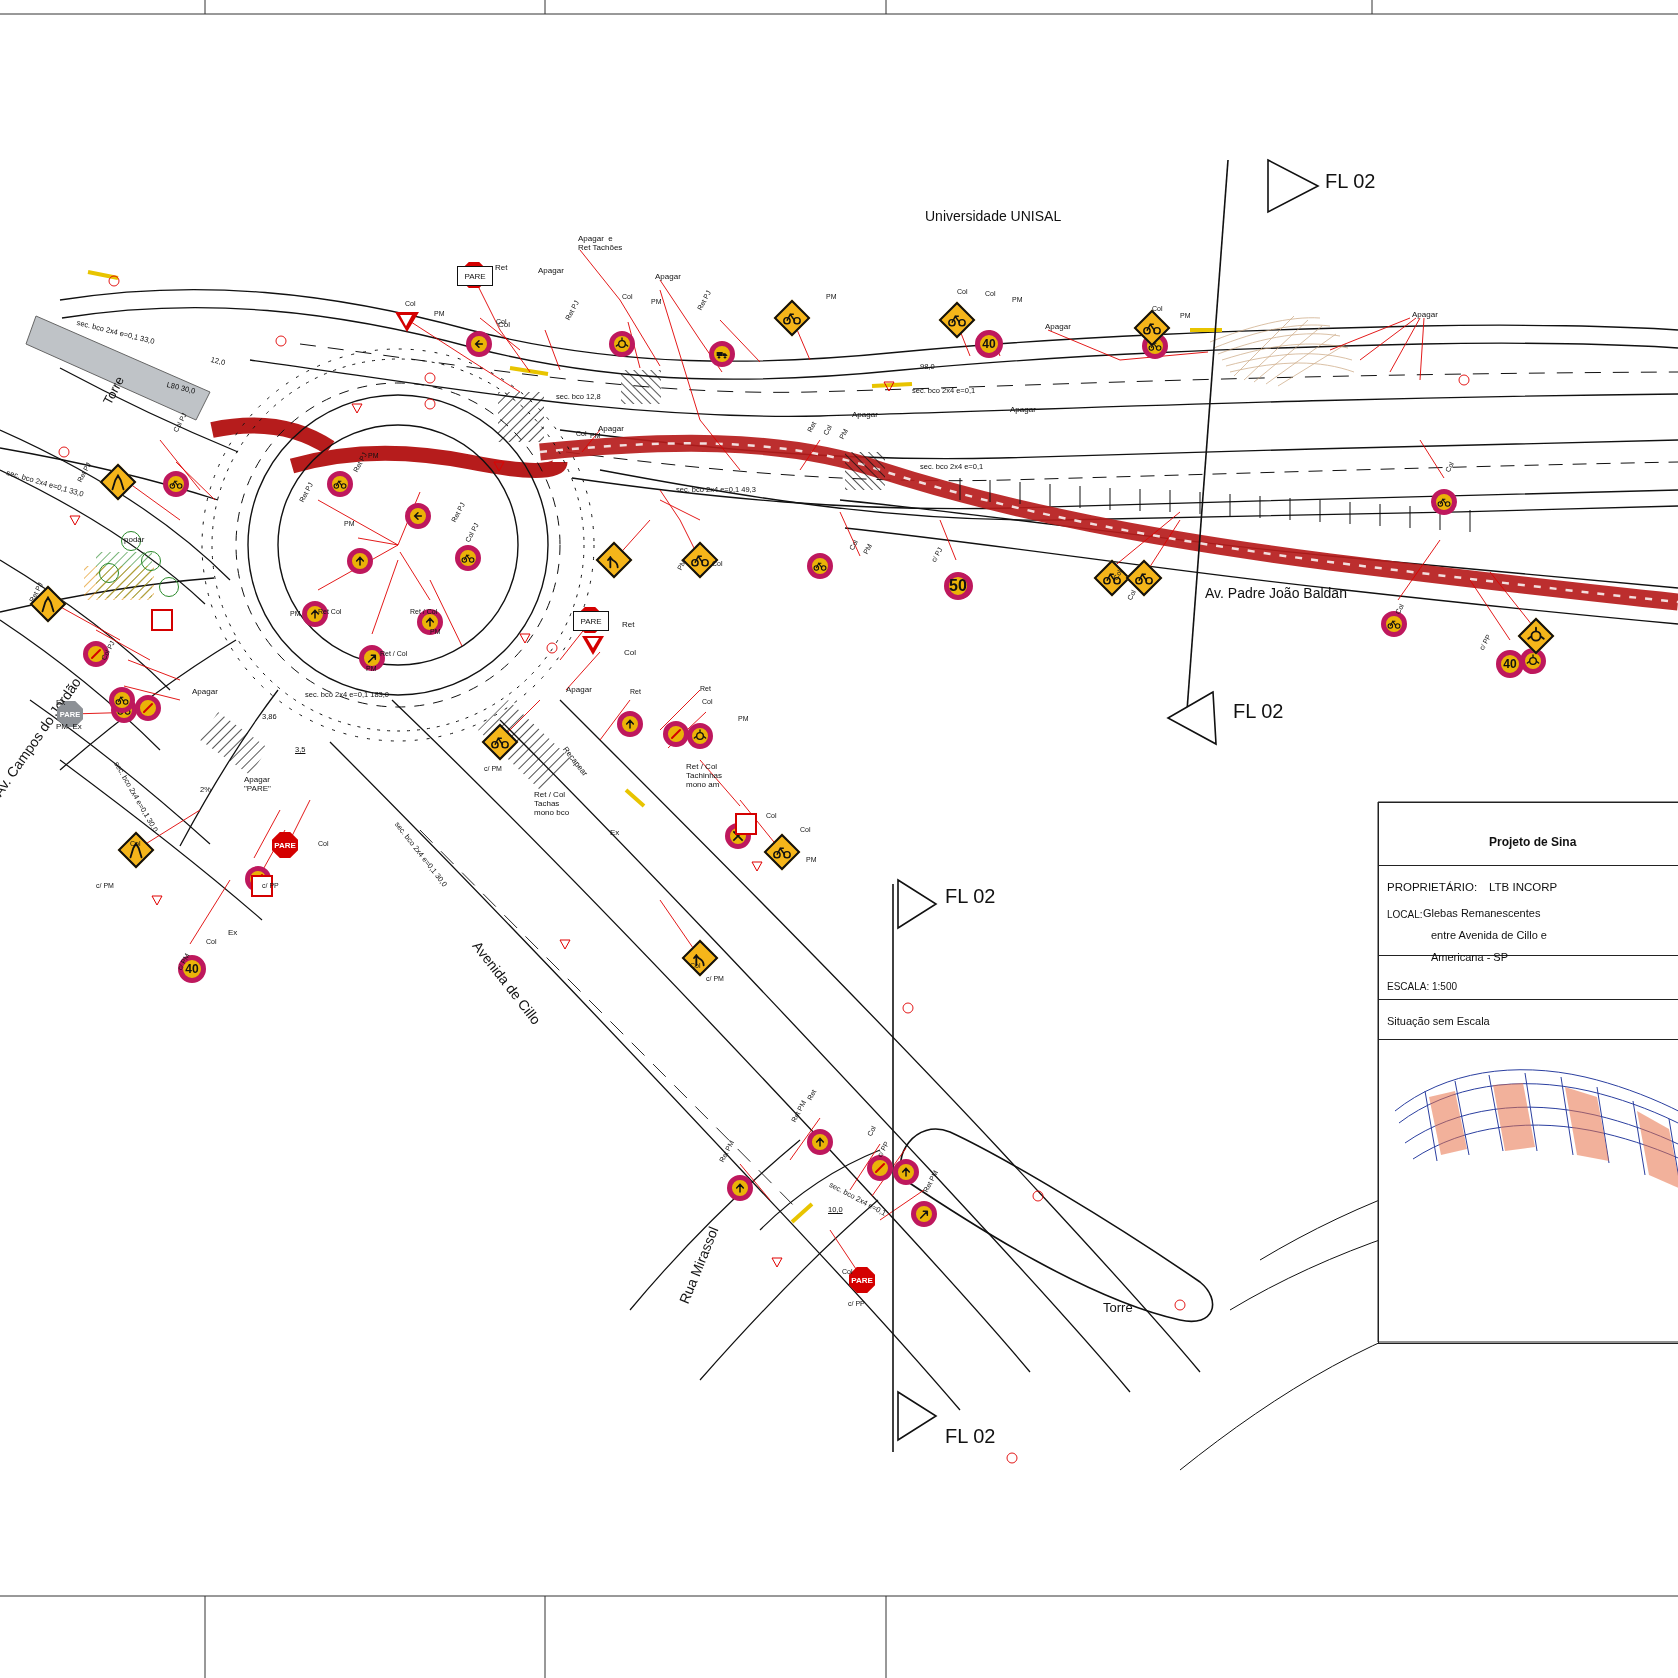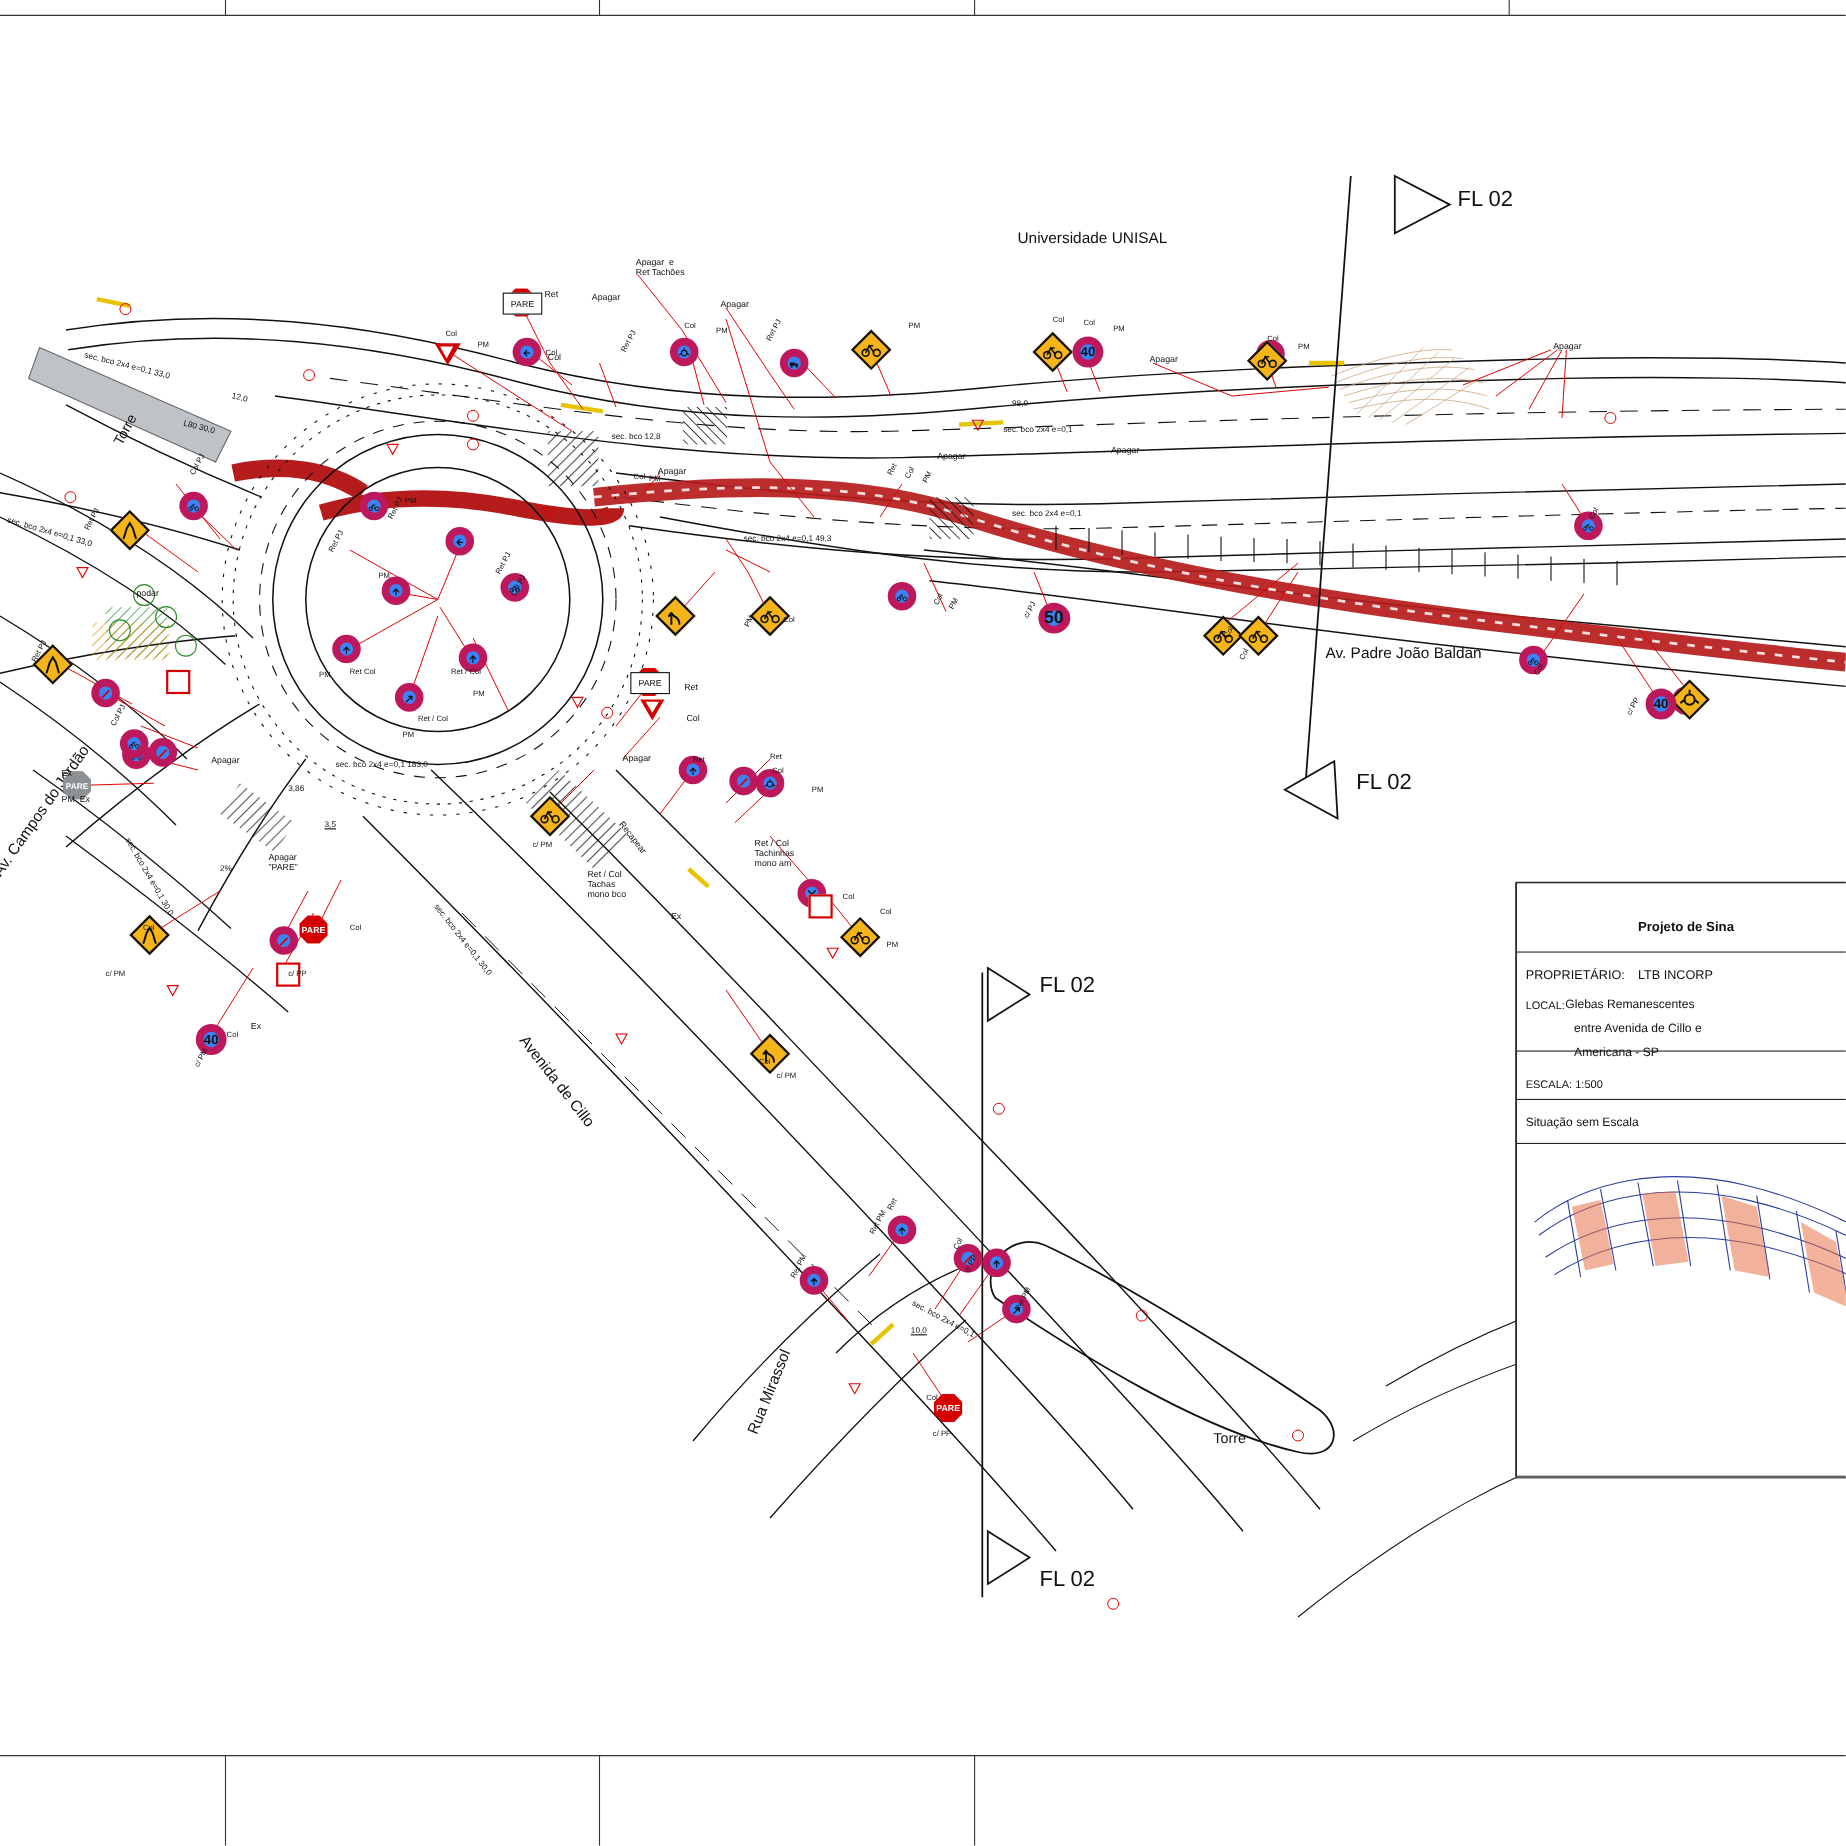--- a/index.html
+++ b/index.html
@@ -8,22 +8,22 @@
   #sheet{position:absolute;inset:0;}
   svg.layer{position:absolute;left:0;top:0;width:1678px;height:1678px;overflow:visible;}
   .txt{position:absolute;font-family:"Liberation Sans",sans-serif;white-space:nowrap;}
   .tiny{font-size:7px;}
   .tiny2{font-size:8px;}
   .md{font-size:13px;}
   .street{font-size:14px;color:#111;}
   .dimtxt{font-size:7.5px;color:#111;}
   
   .sign{position:absolute;transform-origin:center center;}
-  .s-round{border-radius:50%;background:#3b82f6;border:7px solid #be185d;
-           box-sizing:border-box;position:relative;}
+  .s-round{border-radius:50%;background:#eab308;border:5px solid #be185d;
+           box-sizing:border-box;position:relative;margin-top:24px;}
   .s-octa{background:#d40000;color:#fff;display:flex;align-items:center;
           justify-content:center;font-weight:bold;
           clip-path:polygon(30% 0,70% 0,100% 30%,100% 70%,70% 100%,30% 100%,0 70%,0 30%);}
   .flagtxt{font-size:20px;}
   
   #titleblock{position:absolute;border:1px solid #222;background:#fff;}
   #titleblock .tb-line{position:absolute;background:#222;height:1px;left:0;right:0;}
   .tb-txt{position:absolute;white-space:nowrap;}
 </style>
 </head>

